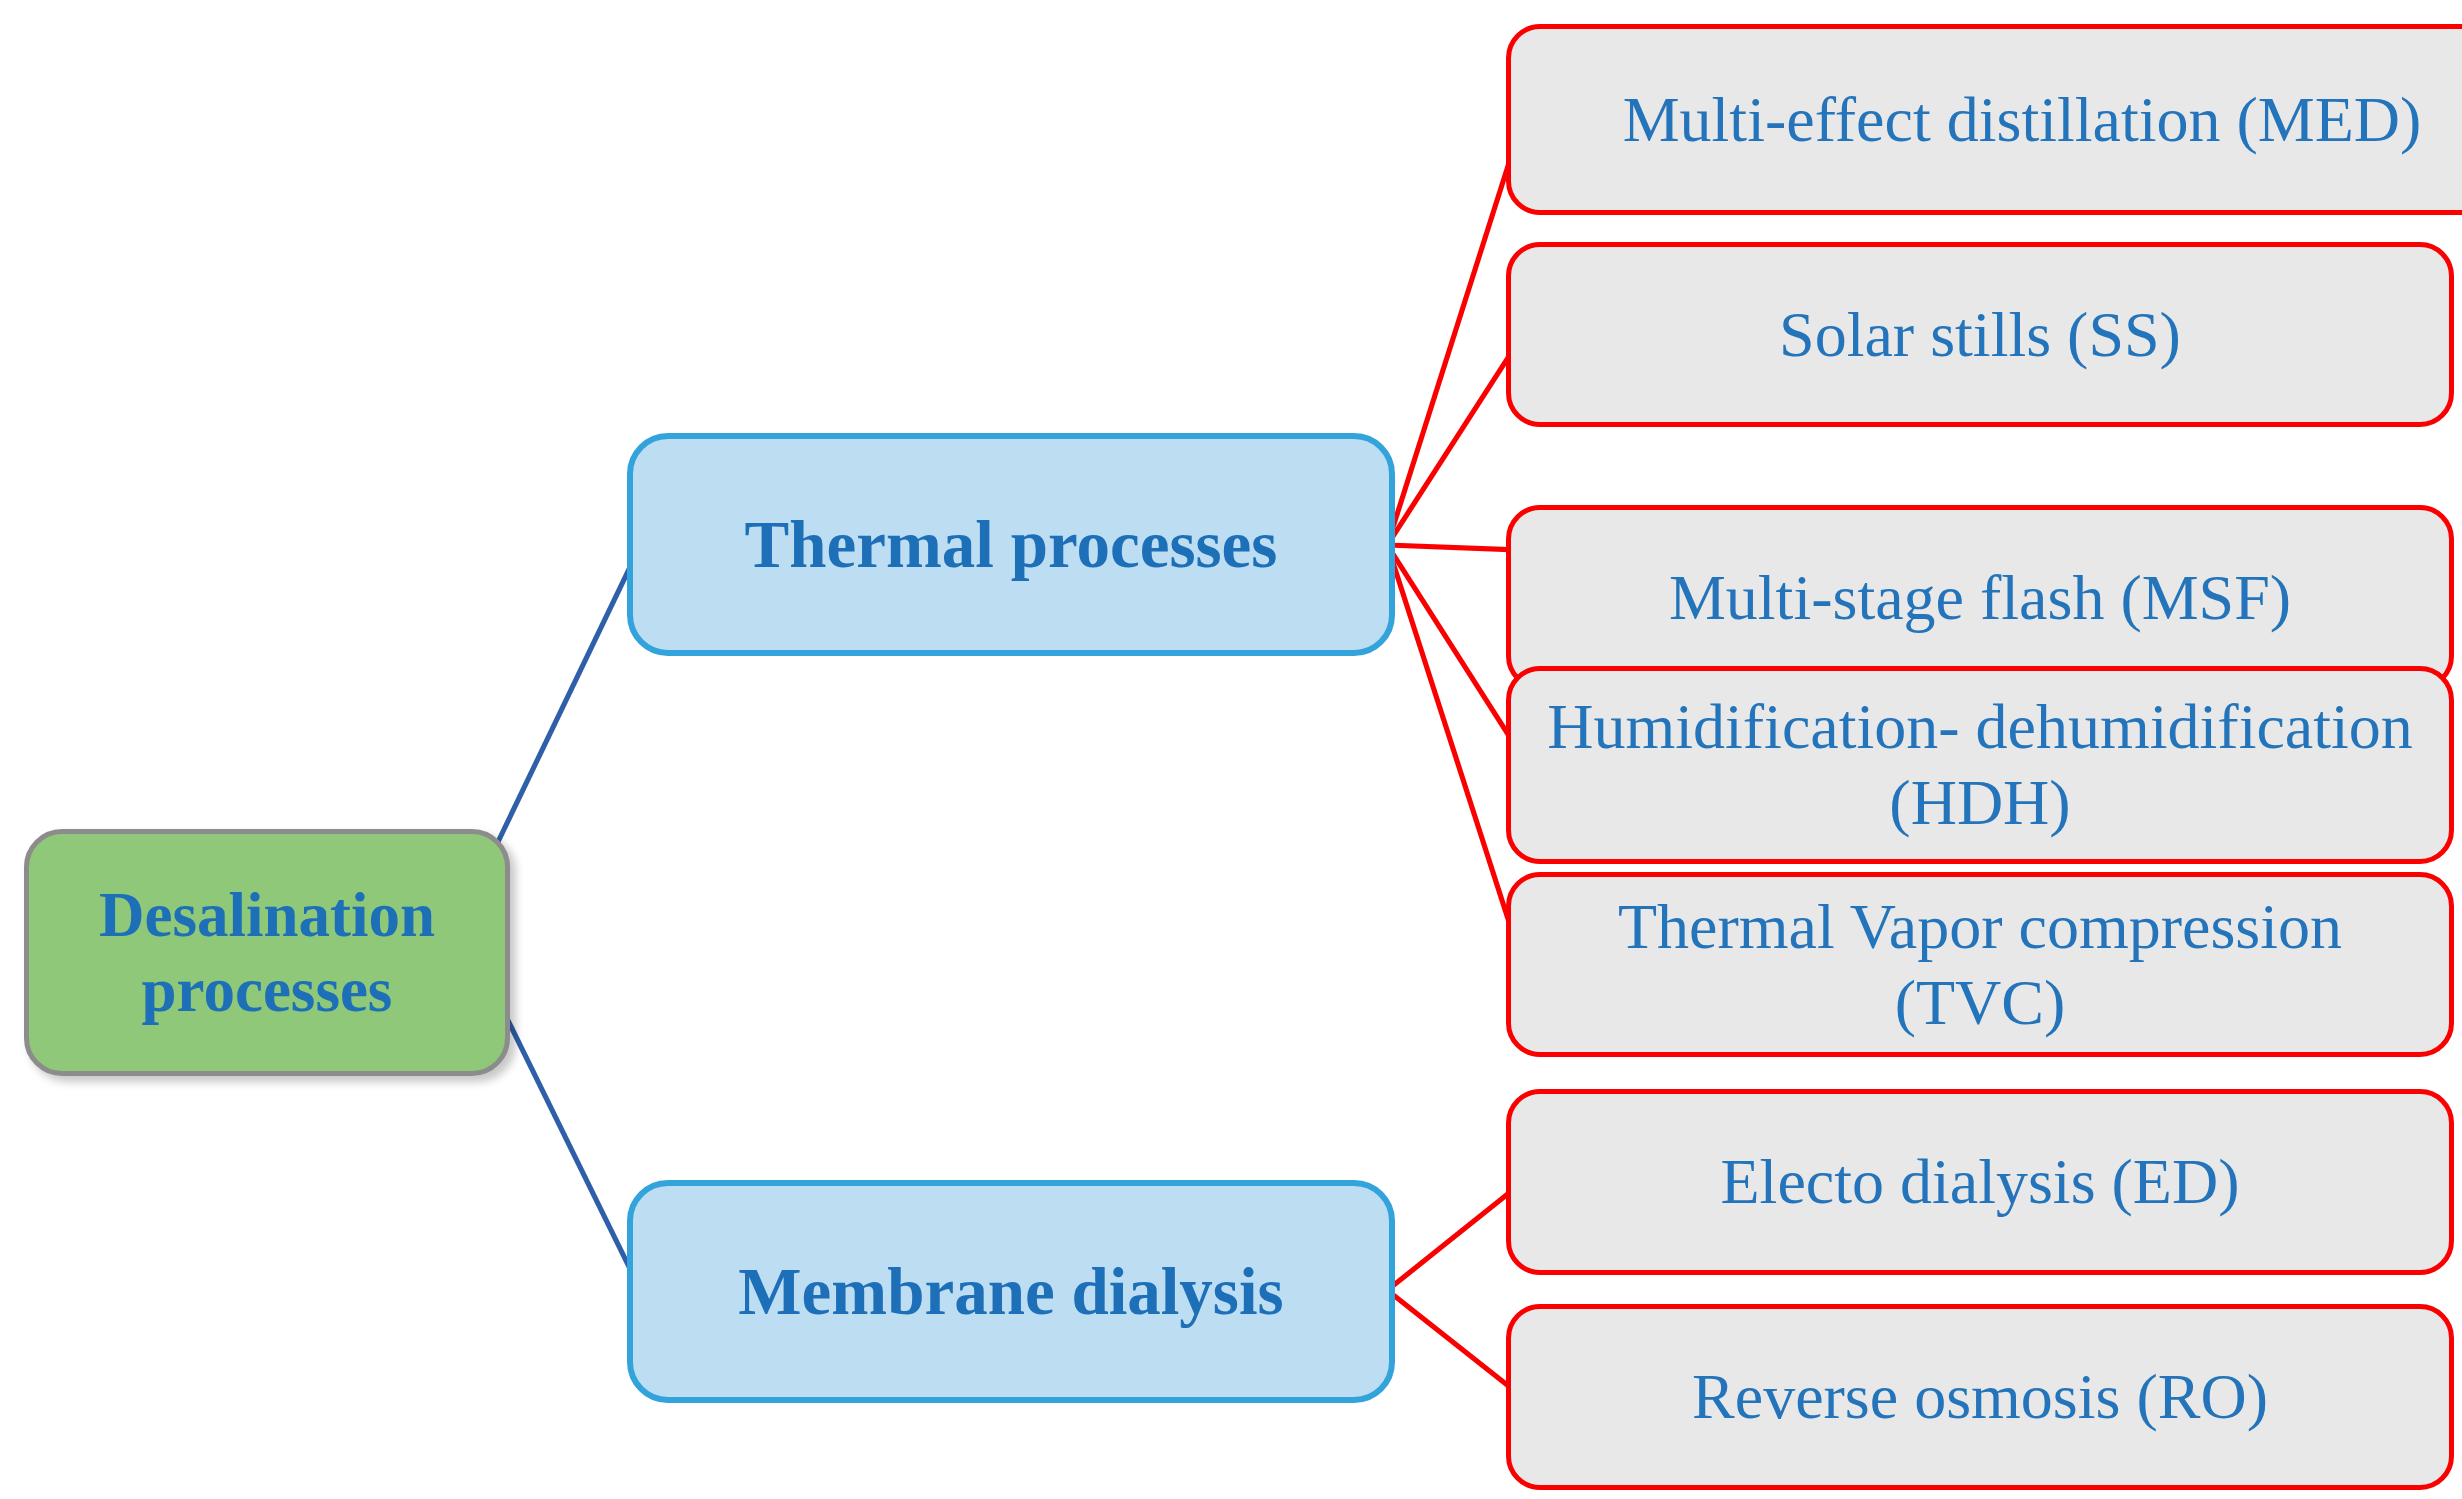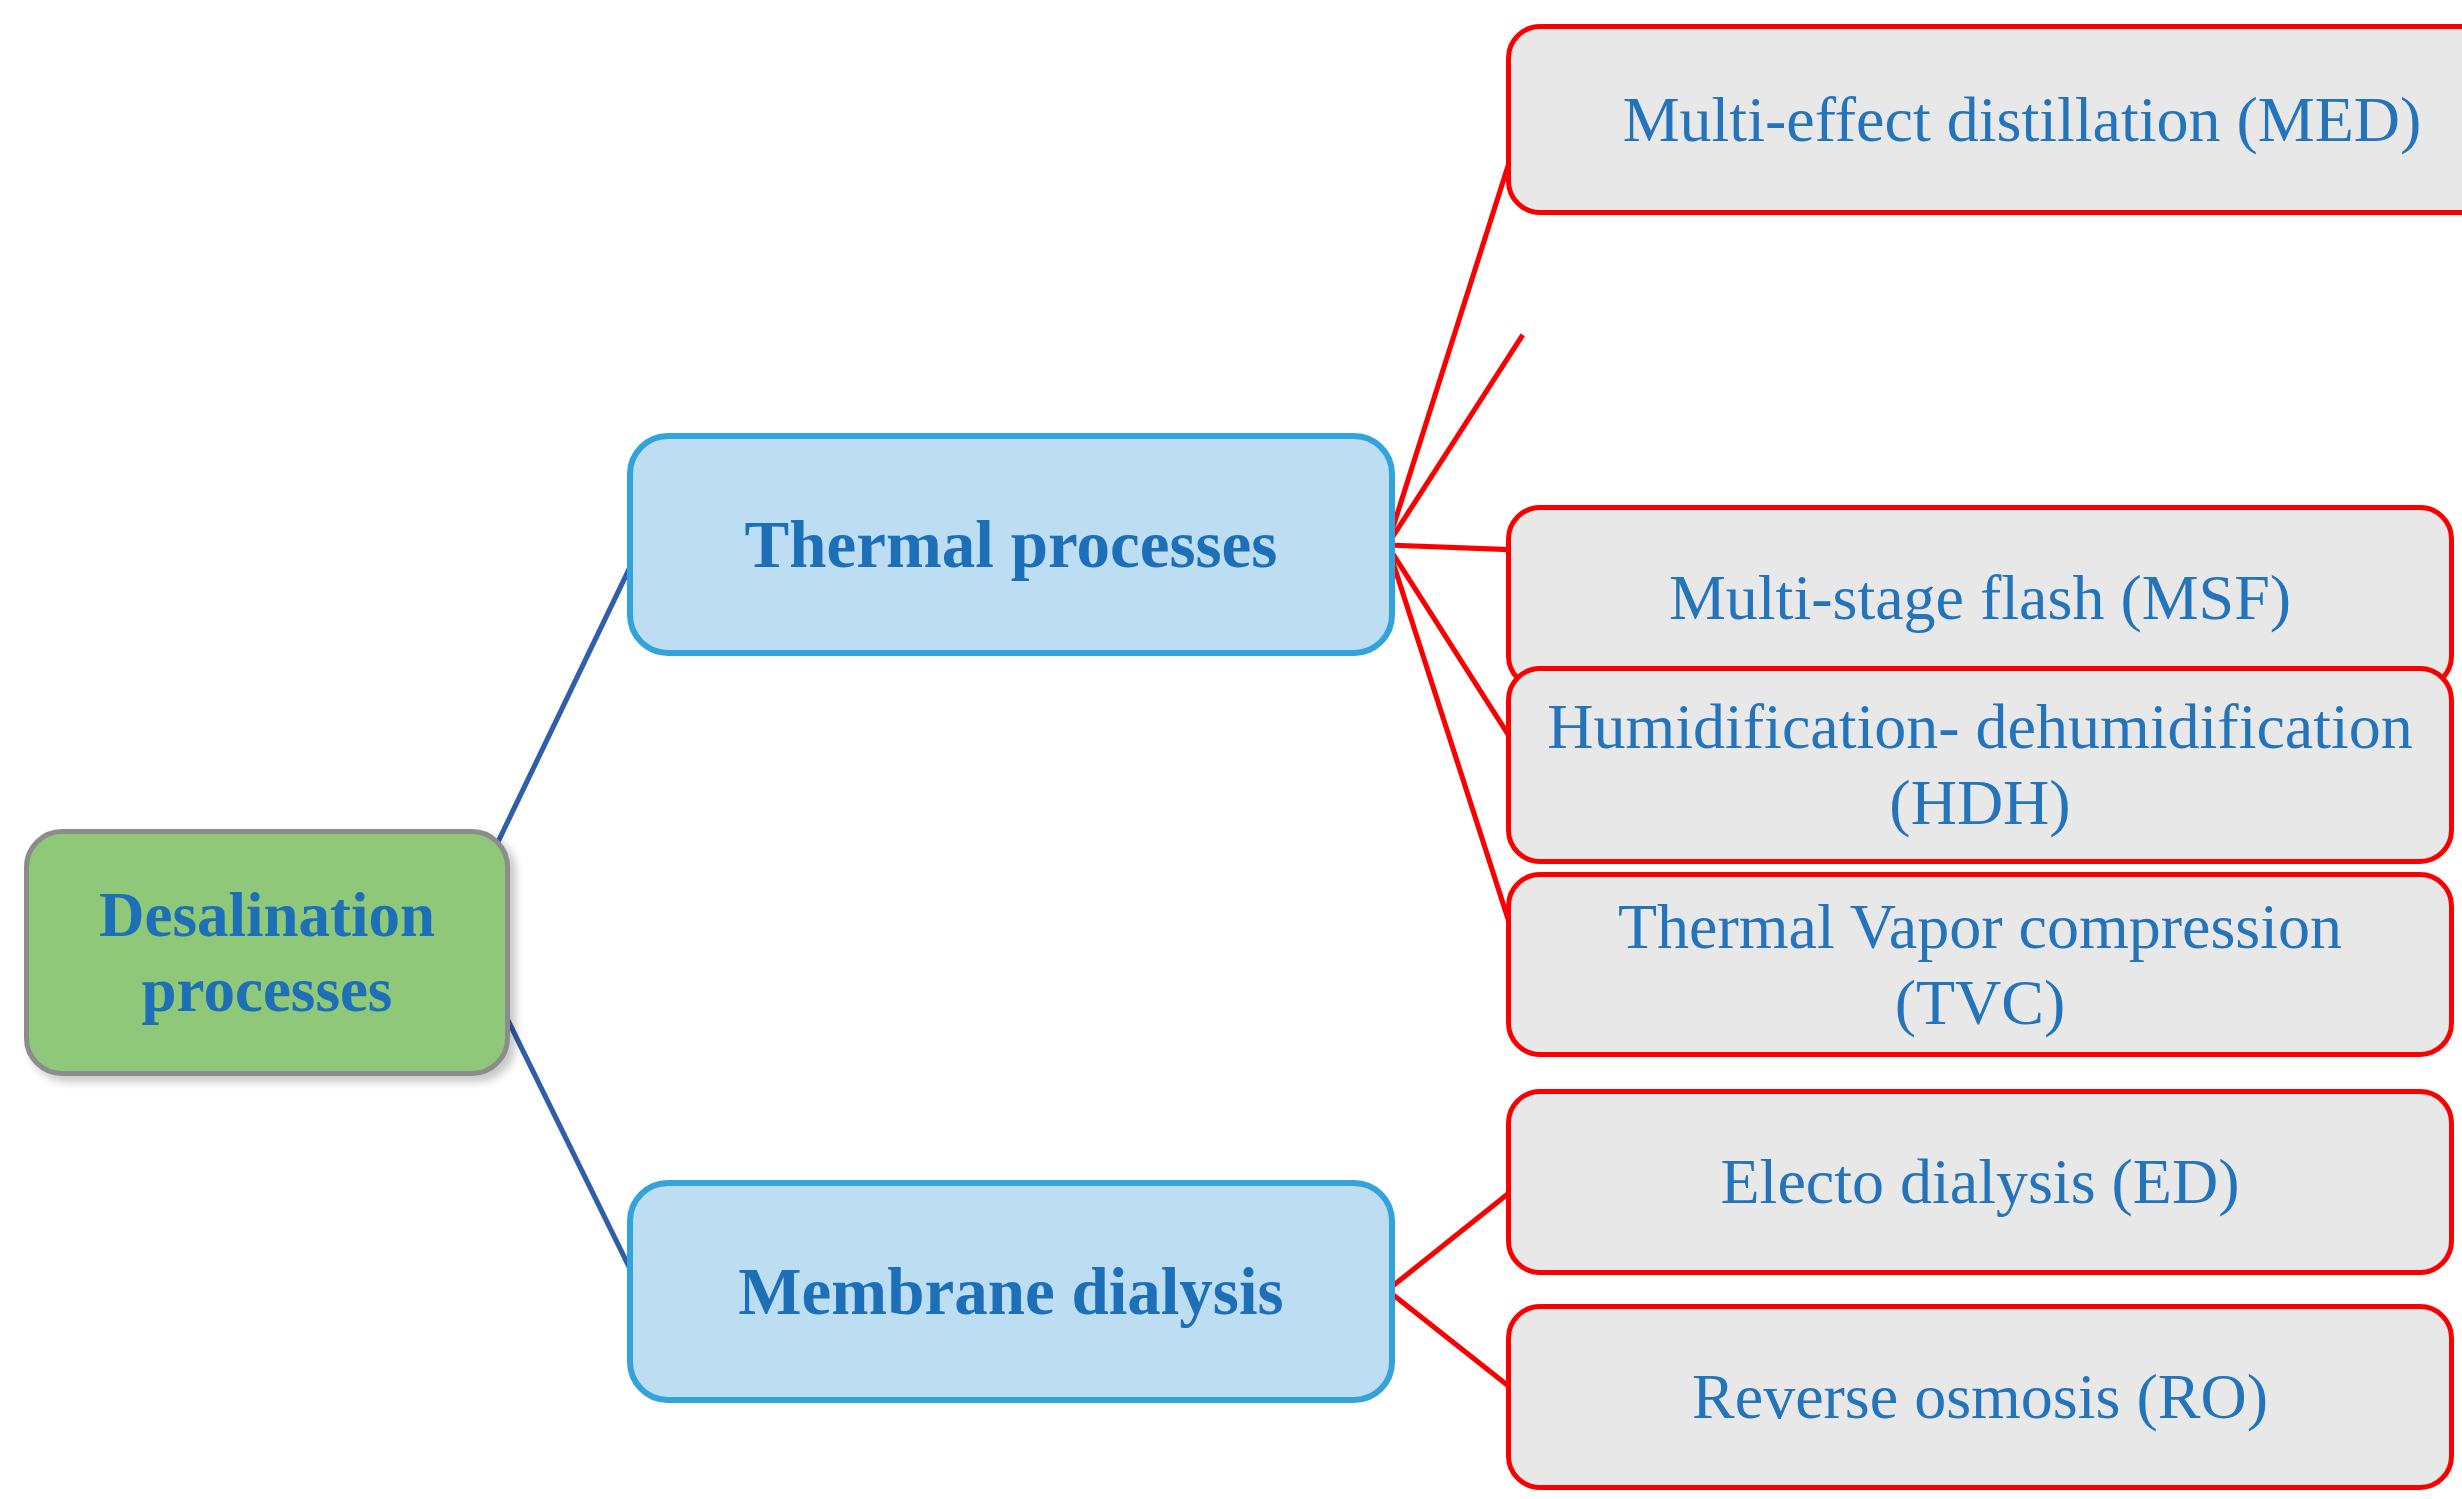--- a/index.html
+++ b/index.html
@@ -93,20 +93,23 @@
   </div>
 
   <div class="node branch" style="left:627px; top:1180px; width:768px; height:223px;">
     <span>Membrane dialysis</span>
   </div>
 
   <div class="node leaf" style="left:1506px; top:24px; width:1032px; height:191px;">
     <span>Multi-effect distillation (MED)</span>
   </div>
 
+  <div class="node leaf" style="left:1506px; top:242px; width:948px; height:185px;">
+    <span>Solar stills (SS)</span>
+  </div>
 
   <div class="node leaf" style="left:1506px; top:458px; width:948px; height:185px;margin-top:47px;">
     <span>Multi-stage flash (MSF)</span>
   </div>
 
   <div class="node leaf" style="left:1506px; top:666px; width:948px; height:198px;">
     <span>Humidification- dehumidification
 (HDH)</span>
   </div>
 

